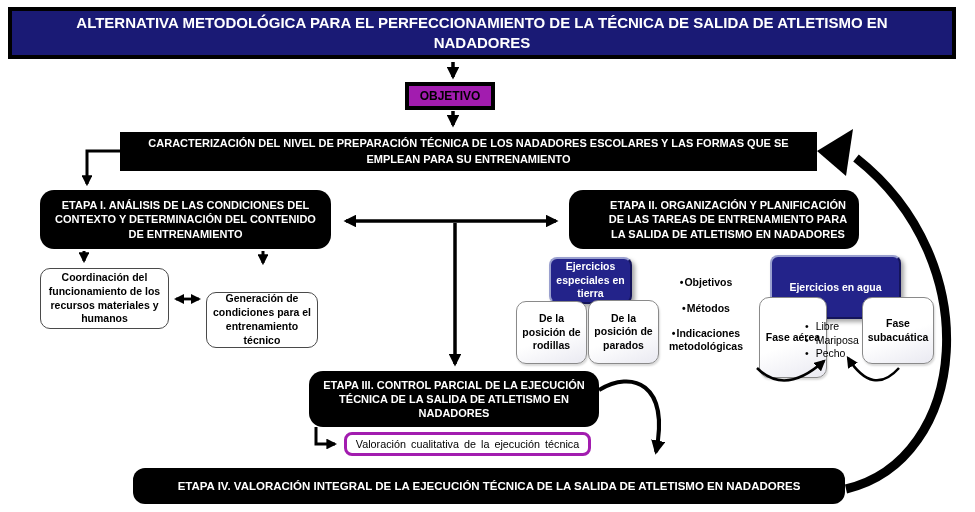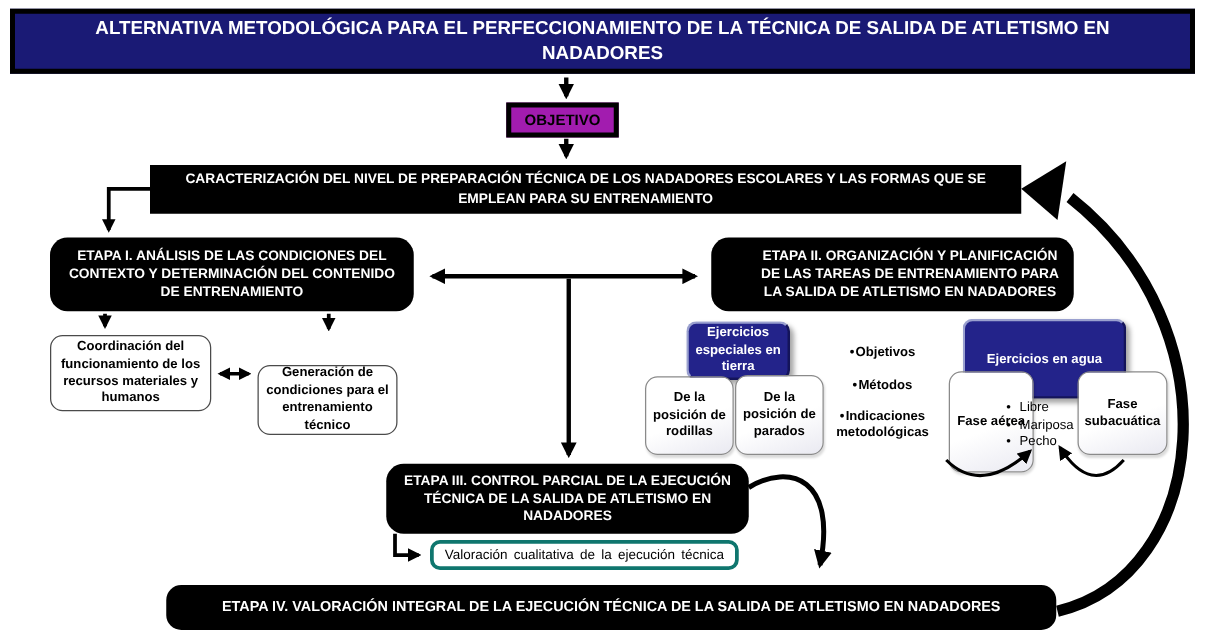--- a/index.html
+++ b/index.html
@@ -80,21 +80,21 @@
   .met-item::before{content:"\2022";margin-right:1px;}
 
   
   .estilos{left:805px;top:320px;width:62px;color:#000;font-size:10.5px;line-height:13.5px;}
   .estilo-item{white-space:nowrap;}
   .estilo-item::before{content:"\2022";margin-right:7px;}
 
   
   .valor-box{
     left:344px;top:432px;width:247px;height:24px;
-    background:#fff;border:3px solid #0f766e;border-radius:8px;
+    background:#fff;border:3px solid #a21caf;border-radius:8px;
     color:#000;font-size:10.8px;white-space:nowrap;word-spacing:2px;
   }
 
   svg.overlay{position:absolute;left:0;top:0;pointer-events:none;}
 </style>
 </head>
 <body>
 
 <div id="canvas">
 

